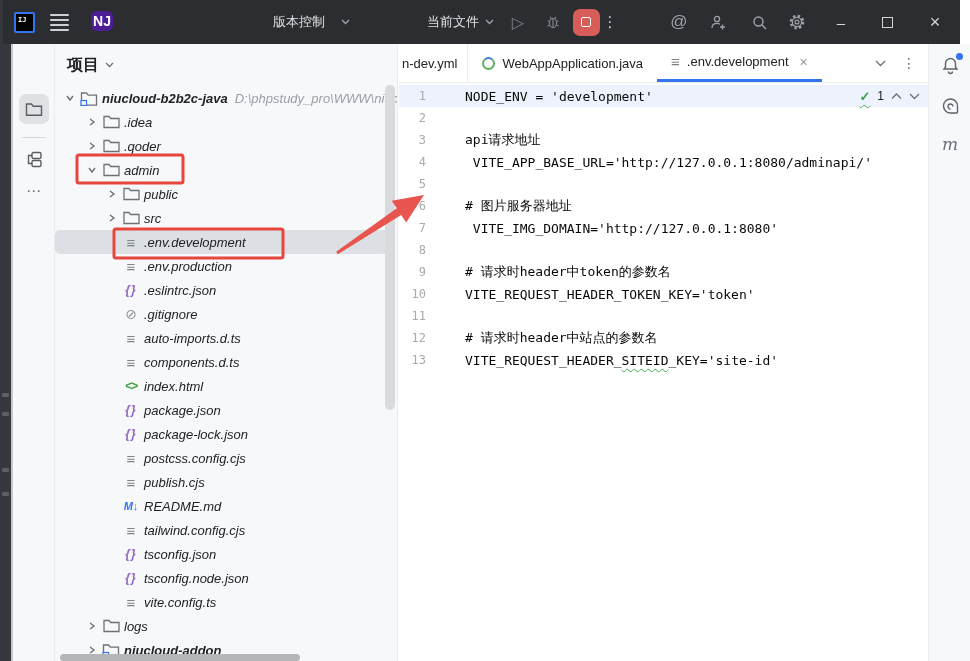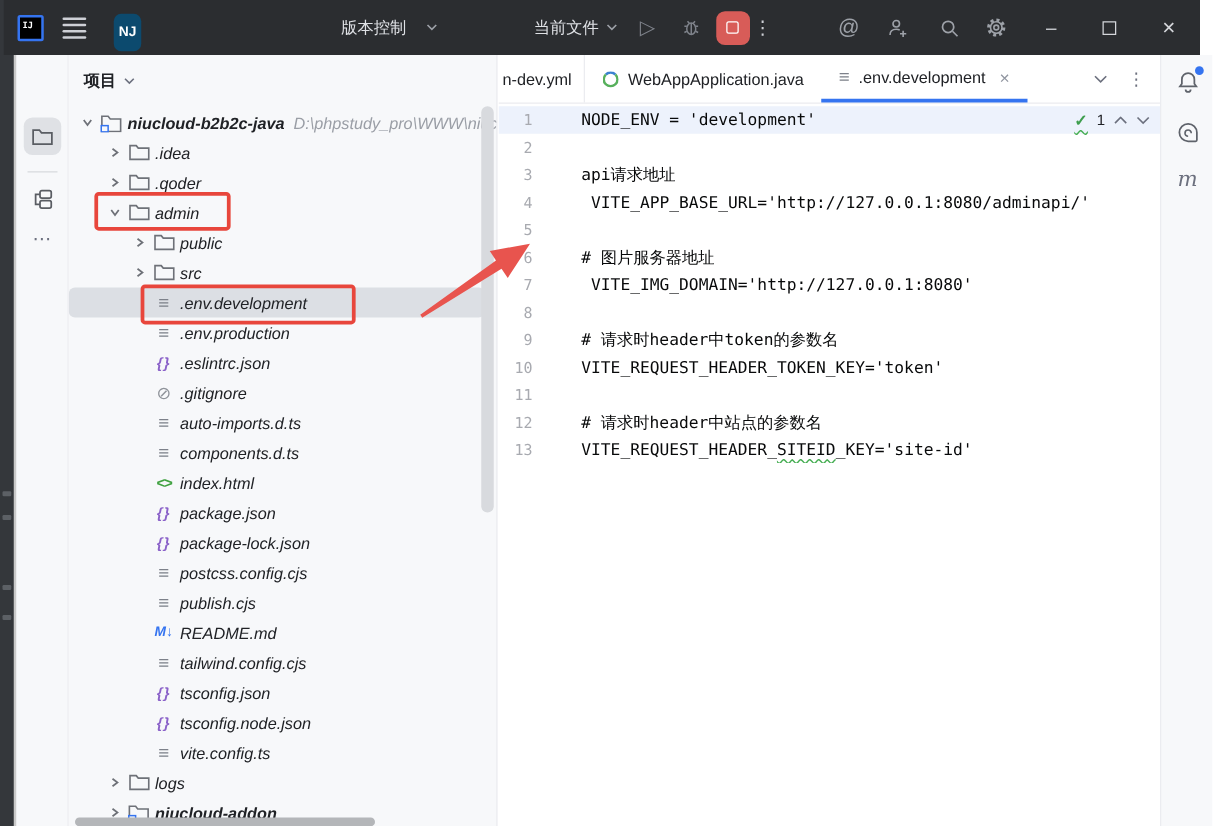--- a/index.html
+++ b/index.html
@@ -12,22 +12,22 @@
 
   
   .titlebar { position:absolute; left:3px; top:0; width:957px; height:44px; background:#2b2d30; }
   .titlebar > * { position:absolute; top:0; height:44px; display:flex; align-items:center; }
   .tb-text { color:#dfe1e5; font-size:13px; }
   .ide-logo { left:11px; top:12px; width:21px; height:21px; background:#000; border:2px solid #3574f0; border-radius:2px;
               color:#fff; font-family:"DejaVu Sans Mono",monospace; font-size:7px; font-weight:bold;
               display:flex; align-items:flex-start; justify-content:flex-start; padding:2px 0 0 2px; }
   .burger { left:46px; width:20px; flex-direction:column; justify-content:center; gap:3px; cursor:pointer; }
   .burger i { display:block; width:19px; height:2px; background:#ced0d6; border-radius:1px; }
-  .proj-badge { left:88px; top:11px; width:22px; height:30px; border-radius:6px; background:#0c4a6e; color:#fff;
-                font-size:11px; font-weight:bold; display:flex; align-items:center; justify-content:center; }
+  .proj-badge { left:88px; top:11px; width:22px; height:20px; border-radius:6px; background:#4c1d95; color:#fff;
+                font-size:14px; font-weight:bold; display:flex; align-items:center; justify-content:center; }
   .proj-name { left:117px; gap:6px; cursor:pointer;margin-top:39px; }
   .vcs-widget { left:270px; gap:16px; cursor:pointer; }
   .run-widget { left:424px; gap:6px; cursor:pointer; }
   .chev-dn { width:9px; height:6px; }
   .tb-icon { color:#9da1a8; font-size:15px; justify-content:center; cursor:pointer; }
   .play { left:502px; width:26px; font-size:16px; color:#7e828a; }
   .bug  { left:537px; width:26px; }
   .stop { left:560px; width:46px; justify-content:center; }
   .stop .stop-box { width:27px; height:27px; background:#d85c58; border-radius:7px; display:flex; align-items:center; justify-content:center; }
   .stop .stop-box i { display:block; width:10px; height:10px; border:1.7px solid #fff; border-radius:2px; }
@@ -43,21 +43,21 @@
 
   
   .stripe-left { position:absolute; left:13px; top:44px; width:42px; height:617px; background:#f7f8fa; border-right:1px solid #ebecf0; }
   .stripe-left .tool { position:absolute; left:6px; width:30px; height:30px; border-radius:7px; display:flex; align-items:center; justify-content:center; cursor:pointer; }
   .tool.selected { background:#dfe1e5; }
   .stripe-left .divider { position:absolute; left:9px; top:93px; width:24px; height:1px; background:#d7d9dd; }
   .more-dots { position:absolute; left:0; top:138px; width:42px; text-align:center; color:#6c707e; font-size:15px; letter-spacing:1px; cursor:pointer; }
 
   
   .project-panel { position:absolute; left:55px; top:44px; width:343px; height:617px; background:#f7f8fa; border-right:1px solid #ebecf0; overflow:hidden; }
-  .panel-header { position:absolute; left:12px; top:8px; height:26px; display:flex; align-items:center; gap:6px; font-size:13px; font-weight:bold; color:#202226; cursor:pointer; }
+  .panel-header { position:absolute; left:12px; top:8px; height:26px; display:flex; align-items:center; gap:6px; font-size:16px; font-weight:bold; color:#202226; cursor:pointer; }
   .tree { position:absolute; left:0; top:42px; width:343px; }
   .trow { height:24px; display:flex; align-items:center; font-size:13px; white-space:nowrap; cursor:pointer;font-style:italic; }
   .trow .ind { display:inline-block; height:1px; }
   .i0 { width:8px; } .i1 { width:28px; } .i2 { width:48px; }
   .chev { width:18px; display:flex; align-items:center; justify-content:center; flex:none; }
   .chev svg { display:block; }
   .chev.down svg { transform:rotate(90deg); }
   .chev.empty { visibility:hidden; }
   .ticon { width:20px; display:flex; align-items:center; justify-content:center; flex:none; }
   .tlabel { margin-left:3px; }

